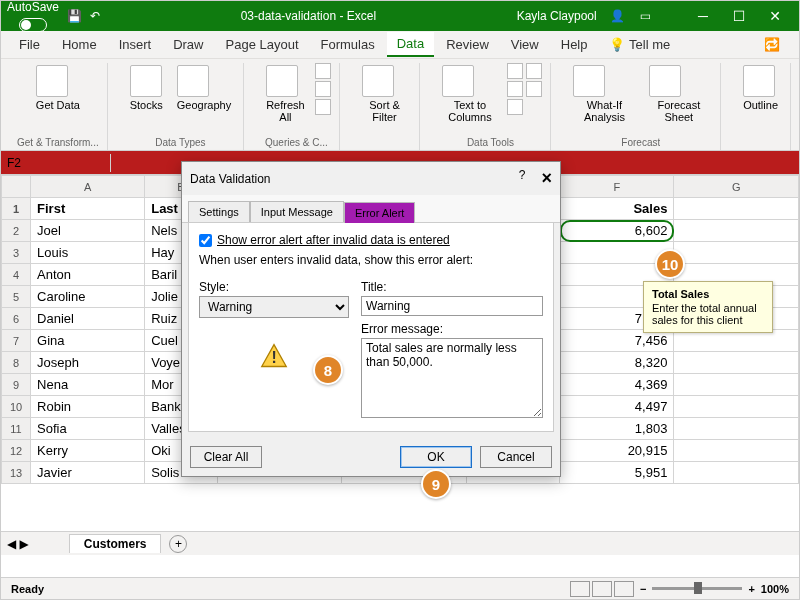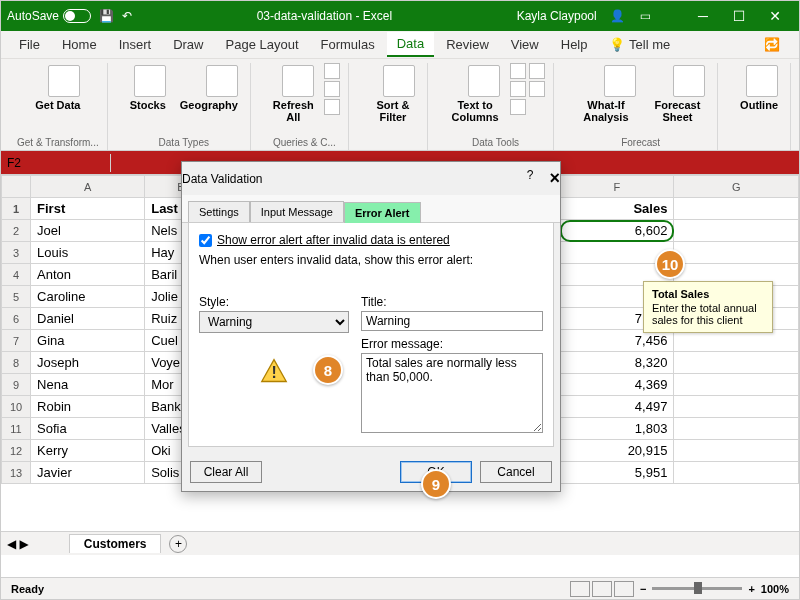--- a/index.html
+++ b/index.html
@@ -1,33 +1,33 @@
 <!DOCTYPE html>
 <html><head>
 <meta charset="utf-8">
 <style>
 * { margin: 0; padding: 0; box-sizing: border-box; font-family: "Segoe UI", Arial, sans-serif; }
 body { background: #fff; width: 800px; height: 600px; overflow: hidden; position: relative; border: 1px solid #ccc; }
 .titlebar { height: 30px; background: #0f7b0f; color: #fff; display: flex; align-items: center; font-size: 12px; padding: 0 6px; }
 .titlebar .left { display:flex; align-items:center; gap:8px; }
-.titlebar .autosave { display:flex; align-items:center; gap:4px; }
+.titlebar .autosave { display:flex; align-items:center; gap:4px;flex-direction:column; }
 .toggle { width:28px; height:14px; border:1px solid #fff; border-radius:7px; position:relative; }
 .toggle::after { content:""; position:absolute; width:10px; height:10px; background:#fff; border-radius:50%; top:1px; left:1px; }
 .titlebar .center { flex:1; text-align:center; }
 .titlebar .right { display:flex; align-items:center; gap:14px; }
 .winbtns { display:flex; gap:0; margin-left:20px;}
 .winbtns div { width:36px; height:30px; display:flex; align-items:center; justify-content:center; font-size:14px;}
 .menubar { height:28px; background:#f3f2f1; display:flex; align-items:center; padding:0 8px; gap:2px; font-size:13px; border-bottom:1px solid #e1dfdd;}
 .menubar .tab { padding:4px 10px; color:#333; }
 .menubar .tab.active { background:#fff; border-bottom:2px solid #0f7b0f; color:#0f7b0f; }
 .menubar .spacer { flex:1; }
 .ribbon { height:92px; background:#f3f2f1; display:flex; padding:4px 8px 0 8px; gap:10px; border-bottom:1px solid #d0d0d0; font-size:11px; overflow:hidden;}
 .rgroup { display:flex; flex-direction:column; align-items:center; border-right:1px solid #d8d8d8; padding:0 8px; }
 .rgroup .items { display:flex; gap:6px; align-items:flex-start; flex:1; }
-.ritem { display:flex; flex-direction:column; align-items:flex-end; gap:2px; padding:2px 4px; text-align:center; line-height:1.1; min-width:40px;font-weight:bold;}
+.ritem { display:flex; flex-direction:column; align-items:flex-start; gap:2px; padding:2px 4px; text-align:center; line-height:1.1; min-width:40px;}
 .ritem .ricn { width:28px; height:28px; border:1px solid #bbb; background:#fff; border-radius:2px;}
 .ritem.big .ricn { width:32px; height:32px; }
 .rgroup .glabel { font-size:10px; color:#666; padding:2px 0; white-space:nowrap; overflow:hidden; text-overflow:ellipsis; max-width:100%;}
 .smallstack { display:flex; flex-direction:column; gap:2px; }
 .smallstack .srow { display:flex; align-items:center; gap:3px; font-size:11px;}
 .smallstack .sicn { width:16px; height:16px; border:1px solid #bbb; background:#fff; }
 .namebar { height:24px; display:flex; align-items:center; border-bottom:1px solid #d0d0d0; font-size:12px; background:#b91c1c;}
 .namebox { width:110px; padding:2px 6px; border-right:1px solid #d0d0d0;}
 .fxbar { flex:1; padding:2px 6px; }
 .sheet { position:relative; background:#fff; height:380px; overflow:hidden;}
@@ -44,25 +44,25 @@
 .plusbtn { width:18px; height:18px; border-radius:50%; border:1px solid #999; text-align:center; line-height:16px; margin-left:8px;}
 .statusbar { position:absolute; bottom:0; left:0; right:0; height:22px; background:#f3f2f1; display:flex; align-items:center; font-size:11px; padding:0 10px; border-top:1px solid #d0d0d0; justify-content:space-between;font-weight:bold;}
 .statusbar .zoom { display:flex; align-items:center; gap:6px;}
 .slider { width:90px; height:3px; background:#999; position:relative;}
 .slider::after{content:""; position:absolute; width:8px; height:12px; background:#666; top:-5px; left:42px;}
 .viewbtns { display:flex; gap:2px;}
 .viewbtns div{width:20px;height:16px;border:1px solid #999;}
 
 
 .dialog { position:absolute; top:160px; left:180px; width:380px; background:#f0f0f0; border:1px solid #888; box-shadow:0 4px 14px rgba(0,0,0,0.3); font-size:12px;}
-.dialog .dtitle { display:flex; justify-content:space-between; align-items:center; padding:6px 0; }
+.dialog .dtitle { display:flex; justify-content:space-between; align-items:center; padding:6px 8px; }
 .dialog .dtitle .x { font-size:18px; font-weight:bold; cursor:default;}
 .dialog .dtabs { display:flex; background:#f8f8f8; border-bottom:1px solid #ccc; padding:6px 6px 0 6px; gap:0;}
 .dialog .dtab { padding:4px 10px; border:1px solid #bbb; background:#eee; border-bottom:none; font-size:11px;}
-.dialog .dtab.active { background:#86efac; position:relative; top:1px;font-weight:bold;}
+.dialog .dtab.active { background:#a21caf; position:relative; top:1px;}
 .dialog .dbody { background:#fff; margin:0 6px 6px 6px; padding:10px; border:1px solid #ccc; border-top:none;}
 .dialog label { display:block; margin:4px 0 2px; }
 .dialog select, .dialog input[type=text], .dialog textarea { border:1px solid #999; font-size:12px; padding:2px 4px; font-family:inherit;}
 .dialog .dfooter { display:flex; justify-content:space-between; padding:8px; }
 .dialog button { min-width:72px; padding:3px 10px; border:1px solid #888; background:#efefef; font-size:12px;}
 .dialog button.primary { border:1px solid #1a6fca; box-shadow:0 0 0 1px #9cc5ef inset;}
 .warn-icon { width:28px; height:28px; display:inline-block; position:relative;}
 .warn-icon svg{width:28px;height:28px;}
 .tooltip { position:absolute; top:280px; left:642px; width:130px; background:#ffffe1; border:1px solid #b8b07a; padding:6px 8px; font-size:11px; box-shadow:1px 1px 3px rgba(0,0,0,0.2);}
 .tooltip b { display:block; margin-bottom:2px;}
@@ -397,21 +397,21 @@
   <div class="dtabs">
     <div class="dtab">Settings</div>
     <div class="dtab">Input Message</div>
     <div class="dtab active">Error Alert</div>
   </div>
   <div class="dbody">
     <div class="chkrow">
       <input type="checkbox" checked="" style="">
       <span>Show error alert after invalid data is entered</span>
     </div>
-    <div style="margin-bottom:24px;">When user enters invalid data, show this error alert:</div>
+    <div style="margin-bottom:9px;">When user enters invalid data, show this error alert:</div>
     <div style="display:flex; gap:12px;">
       <div style="width:150px;">
         <label>Style:</label>
         <select style="width:100%;"><option>Warning</option></select>
         <div style="text-align:center; margin-top:24px;">
           <span class="warn-icon">
             <svg viewBox="0 0 32 32">
                 <polygon points="16,3 30,28 2,28" fill="#ffd24a" stroke="#b08000" stroke-width="1.5"></polygon>
                 <text x="16" y="24" text-anchor="middle" font-size="18" font-weight="bold" fill="#333">!</text>
               </svg>

